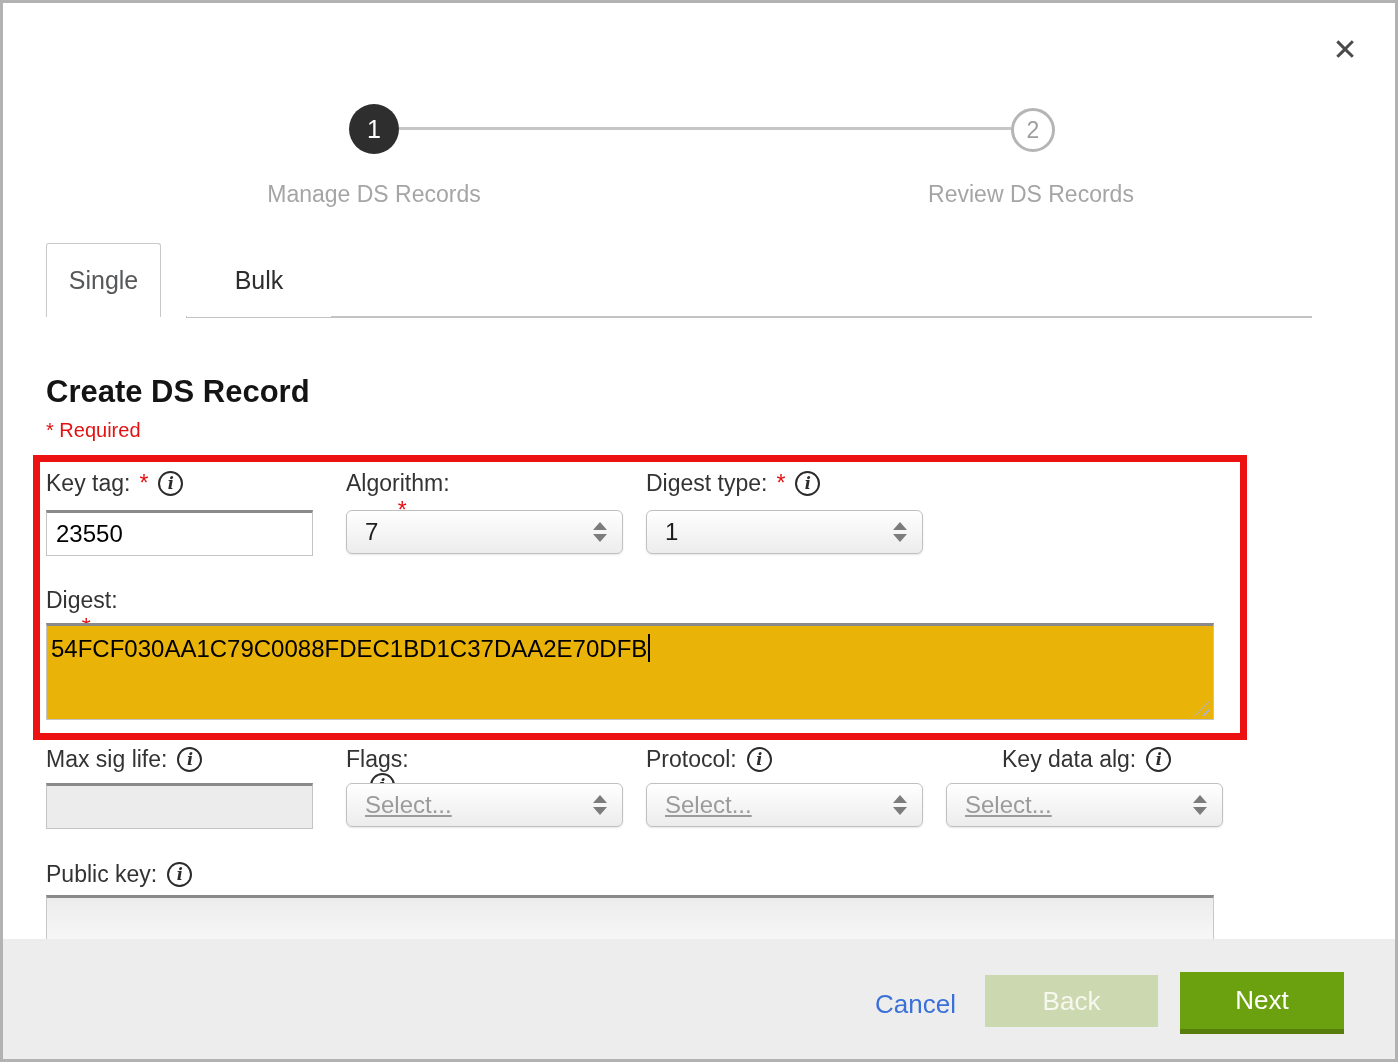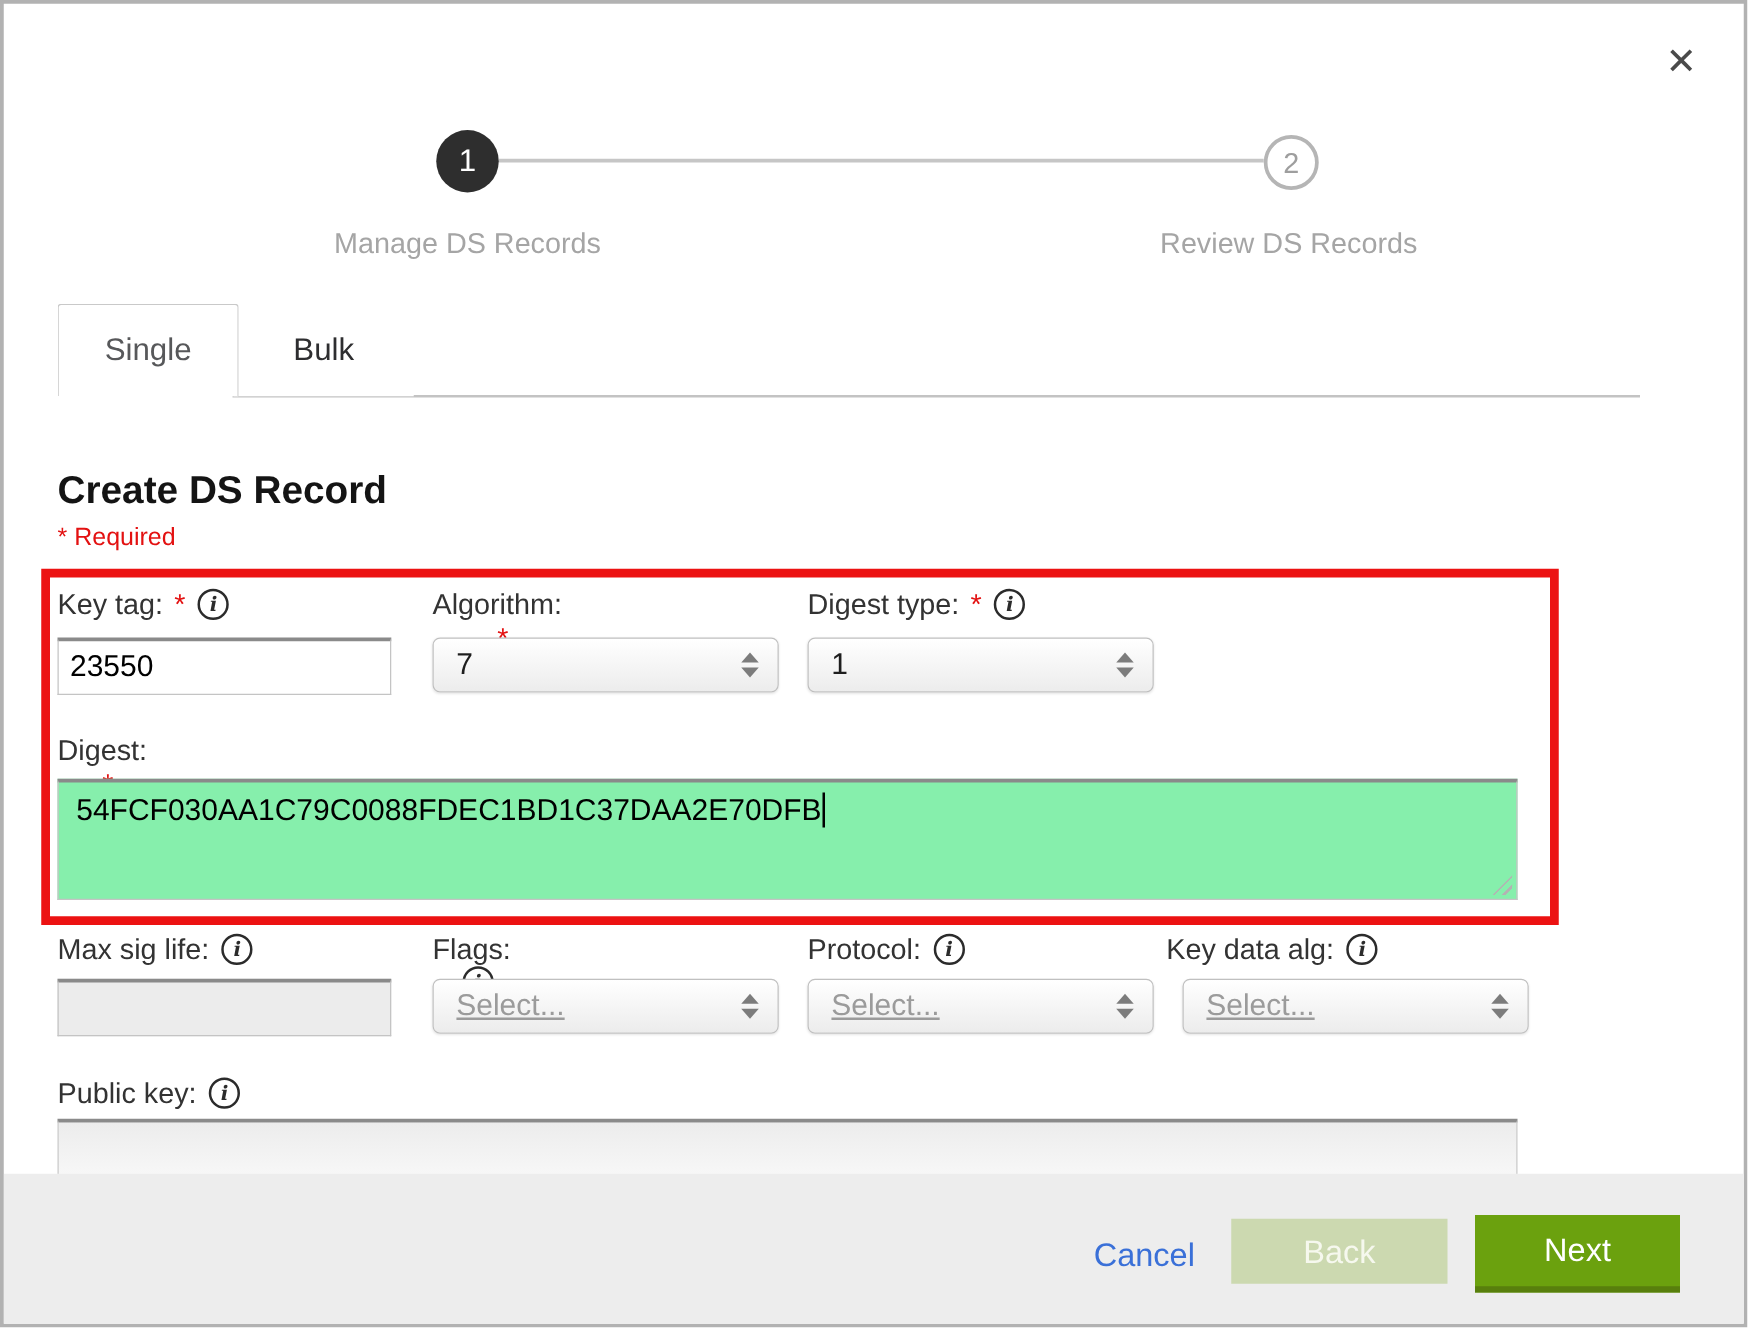--- a/index.html
+++ b/index.html
@@ -18,40 +18,40 @@
                  background:#2e2e2e;color:#fff;font-size:25px;display:flex;align-items:center;justify-content:center;}
   .step-circle-2{position:absolute;left:1008px;top:105px;width:44px;height:44px;border-radius:50%;
                  background:#fff;border:3px solid #b5b5b5;box-sizing:border-box;color:#9e9e9e;font-size:23px;
                  display:flex;align-items:center;justify-content:center;}
   .step-label{position:absolute;top:178px;width:400px;text-align:center;font-size:23px;color:#a5a5a5;}
   .step-label-1{left:171px;} .step-label-2{left:828px;}
 
   
   .tab{position:absolute;top:240px;height:74px;display:flex;align-items:center;justify-content:center;
        font-size:25px;cursor:pointer;box-sizing:border-box;background:#fff;}
-  .tab-single{left:43px;width:145px;border:1px solid #c9c9c9;border-bottom:none;z-index:2;color:#57585a;
+  .tab-single{left:43px;width:115px;border:1px solid #c9c9c9;border-bottom:none;z-index:2;color:#57585a;
               border-top-left-radius:3px;border-top-right-radius:3px;}
   .tab-bulk{left:184px;width:144px;color:#2e2e30;}
   .tab-line{position:absolute;left:183px;top:313px;width:1126px;height:2px;background:#c3c3c3;}
 
   .page-title{position:absolute;left:43px;top:350px;font-size:31px;font-weight:bold;color:#141414;}
   .required-note{position:absolute;left:43px;top:416px;font-size:20px;color:#e31111;}
 
   
   .highlight-box{position:absolute;left:30px;top:452px;width:1214px;height:285px;
                  border:7px solid #ec1212;box-sizing:border-box;z-index:5;pointer-events:none;}
 
   
   .field-label{position:absolute;display:flex;align-items:center;font-size:23px;color:#333;white-space:nowrap;}
   .field-label .star{color:#e31111;margin-left:9px;font-size:23px;}
   .info-icon{display:inline-flex;align-items:center;justify-content:center;margin-left:10px;
              width:25px;height:25px;border:2px solid #2b2b2b;border-radius:50%;box-sizing:border-box;
              font-family:"DejaVu Serif", serif;font-style:italic;font-weight:bold;font-size:16px;color:#2b2b2b;cursor:pointer;}
   .lr1{top:467px;} .lr2{top:584px;flex-direction:column;} .lr3{top:743px;} .lr4{top:858px;}
-  .lx1{left:43px;} .lx2{left:343px;flex-direction:column;} .lx3{left:643px;} .lx4{left:930px;}
+  .lx1{left:43px;} .lx2{left:343px;flex-direction:column;} .lx3{left:643px;} .lx4{left:999px;}
 
   
   .inp{position:absolute;width:267px;height:46px;box-sizing:border-box;background:#fff;
        border:1px solid #c4c4c4;border-top:3px solid #8a8a8a;font-size:24px;padding:0 9px;
        font-family:inherit;color:#000;}
   .inp.disabled{background:#ececec;}
   .inp-keytag{left:43px;top:507px;}
   .inp-maxsig{left:43px;top:780px;}
 
   
@@ -64,22 +64,22 @@
             flex-direction:column;align-items:center;gap:4px;}
   .tri-up{width:0;height:0;border-left:7px solid transparent;border-right:7px solid transparent;
           border-bottom:8px solid #7c7c7c;}
   .tri-down{width:0;height:0;border-left:7px solid transparent;border-right:7px solid transparent;
             border-top:8px solid #7c7c7c;}
   .sel-alg{left:343px;top:507px;} .sel-dig{left:643px;top:507px;}
   .sel-flags{left:343px;top:780px;} .sel-proto{left:643px;top:780px;} .sel-kda{left:943px;top:780px;}
 
   
   .digest-box{position:absolute;left:43px;top:620px;width:1168px;height:97px;box-sizing:border-box;
-              background:#86efac;border:1px solid #c4c4c4;border-top:3px solid #8a8a8a;
-              font-size:24px;color:#000;padding:8px 14px;cursor:text;}
+              background:#eab308;border:1px solid #c4c4c4;border-top:3px solid #8a8a8a;
+              font-size:24px;color:#000;padding:8px 4px;cursor:text;}
   .caret{display:inline-block;width:2px;height:28px;background:#000;vertical-align:text-bottom;margin-left:1px;}
   .resize-handle{position:absolute;right:3px;bottom:3px;width:16px;height:16px;
                  background:repeating-linear-gradient(-45deg,transparent 0 4px,#b3b3b3 4px 6px);
                  clip-path:polygon(100% 0,100% 100%,0 100%);cursor:nwse-resize;}
 
   
   .pubkey-box{position:absolute;left:43px;top:892px;width:1168px;height:60px;box-sizing:border-box;
               border:1px solid #c8c8c8;border-top:3px solid #8a8a8a;resize:none;
               background:linear-gradient(#ececec,#fbfbfb);font-family:inherit;font-size:24px;}
 

